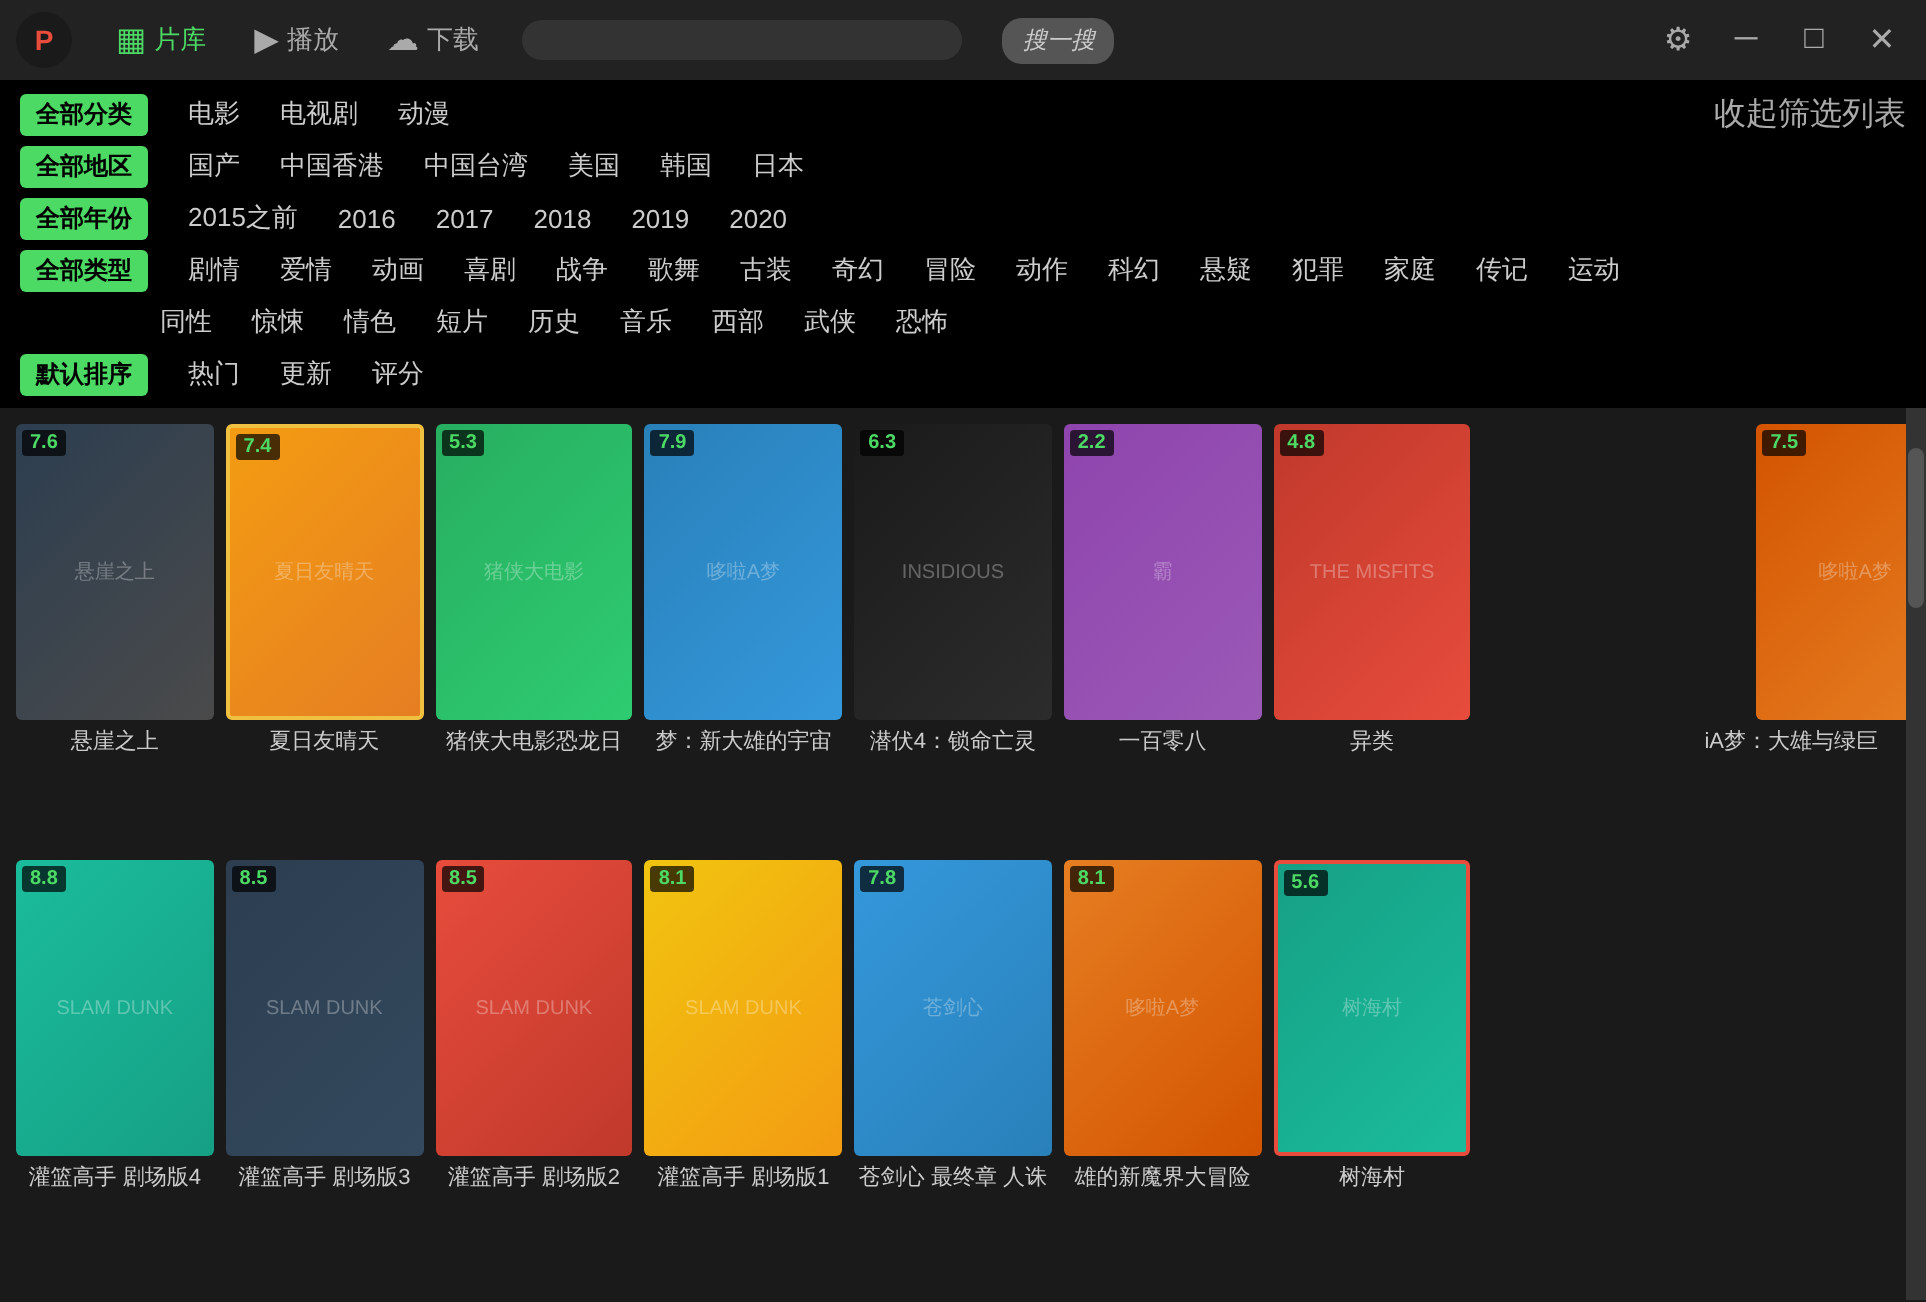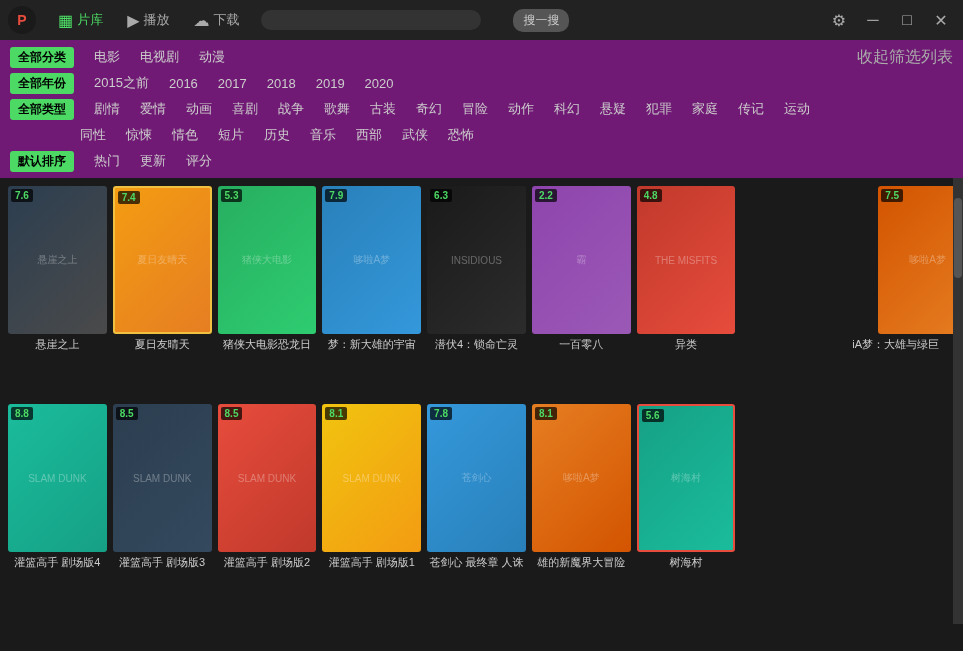--- a/index.html
+++ b/index.html
@@ -48,31 +48,31 @@
       margin: 0 8px;
       max-width: 220px;
     }
     .search-bar input {
       background: none; border: none; outline: none;
       color: #fff; font-size: 12px; width: 100%;
     }
     .search-btn {
       background: #555; border: none; color: #ccc;
       padding: 3px 10px; border-radius: 10px; cursor: pointer;
-      font-size: 12px; margin-left: 20px;
+      font-size: 12px; margin-left: 8px; font-style: italic;
     }
     .win-btn {
       width: 28px; height: 28px;
       display: flex; align-items: center; justify-content: center;
       cursor: pointer; color: #aaa; font-size: 16px; margin-left: 2px;
     }
 
     
     #filters {
-      background: #701a75;
+      background: #000000;
       padding: 6px 10px;
     }
     .filter-row {
       display: flex;
       align-items: center;
       margin-bottom: 4px;
       gap: 0;
     }
     .filter-label {
       background: #4cd964;
@@ -231,20 +231,29 @@
 <div id="filters">
 
   <div class="filter-row">
     <span class="filter-label">全部分类</span>
     <span class="filter-item">电影</span>
     <span class="filter-item">电视剧</span>
     <span class="filter-item">动漫</span>
     <span class="collapse-btn">收起筛选列表</span>
   </div>
 
+  <div class="filter-row">
+    <span class="filter-label">全部地区</span>
+    <span class="filter-item">国产</span>
+    <span class="filter-item">中国香港</span>
+    <span class="filter-item">中国台湾</span>
+    <span class="filter-item">美国</span>
+    <span class="filter-item">韩国</span>
+    <span class="filter-item">日本</span>
+  </div>
 
   <div class="filter-row">
     <span class="filter-label">全部年份</span>
     <span class="filter-item">2015之前</span>
     <span class="filter-item">2016</span>
     <span class="filter-item">2017</span>
     <span class="filter-item">2018</span>
     <span class="filter-item">2019</span>
     <span class="filter-item">2020</span>
   </div>

